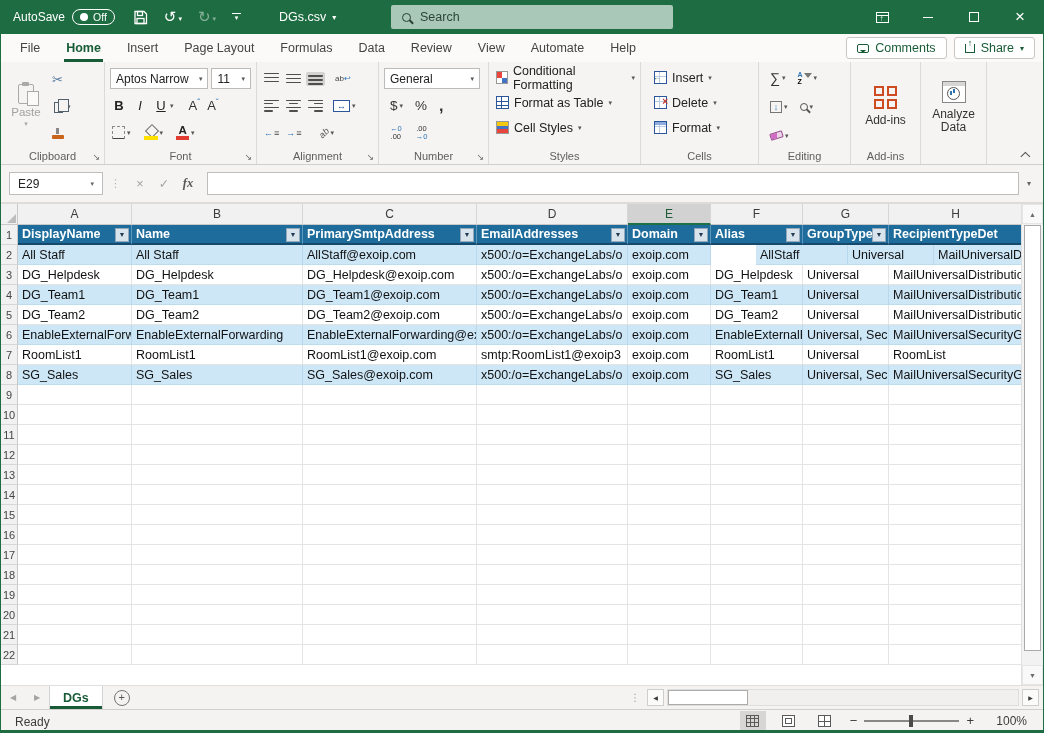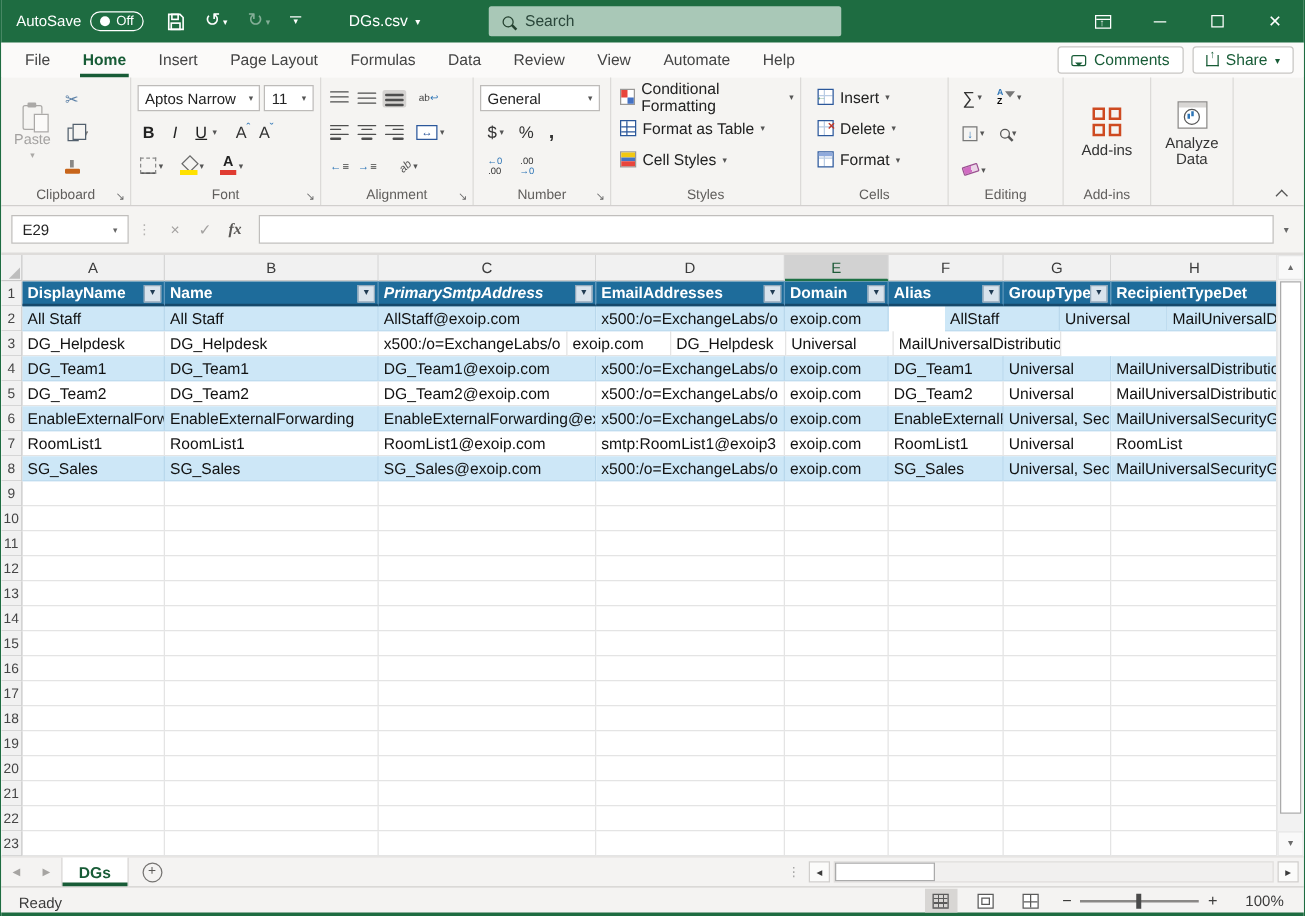--- a/index.html
+++ b/index.html
@@ -641,21 +641,21 @@
           <div class="grow">
             <span class="rowhead">1</span>
             <div class="cell thead" style="width: 114px;">
               <span>DisplayName</span>
               <span class="filterbtn">▼</span>
             </div>
             <div class="cell thead" style="width: 171px;">
               <span>Name</span>
               <span class="filterbtn">▼</span>
             </div>
-            <div class="cell thead" style="width: 174px; font-style: italic;">
+            <div class="cell thead" style="width: 174px;">
               <span>PrimarySmtpAddress</span>
               <span class="filterbtn">▼</span>
             </div>
             <div class="cell thead" style="width: 151px;">
               <span>EmailAddresses</span>
               <span class="filterbtn">▼</span>
             </div>
             <div class="cell thead" style="width: 83px;">
               <span>Domain</span>
               <span class="filterbtn">▼</span>
@@ -680,20 +680,21 @@
             <div class="cell data band" style="width: 151px;">x500:/o=ExchangeLabs/o</div>
             <div class="cell data band" style="width: 83px;">exoip.com</div>
             <div class="cell data band" style="width: 92px; margin-left: 45px;">AllStaff</div>
             <div class="cell data band" style="width: 86px;">Universal</div>
             <div class="cell data band" style="width: 134px;">MailUniversalDistributionGroup</div>
           </div>
           <div class="grow">
             <span class="rowhead">3</span>
             <div class="cell data" style="width: 114px;">DG_Helpdesk</div>
             <div class="cell data" style="width: 171px;">DG_Helpdesk</div>
+            <div class="cell data" style="width: 174px;">DG_Helpdesk@exoip.com</div>
             <div class="cell data" style="width: 151px;">x500:/o=ExchangeLabs/o</div>
             <div class="cell data" style="width: 83px;">exoip.com</div>
             <div class="cell data" style="width: 92px;">DG_Helpdesk</div>
             <div class="cell data" style="width: 86px;">Universal</div>
             <div class="cell data" style="width: 134px;">MailUniversalDistributionGroup</div>
           </div>
           <div class="grow">
             <span class="rowhead">4</span>
             <div class="cell data band" style="width: 114px;">DG_Team1</div>
             <div class="cell data band" style="width: 171px;">DG_Team1</div>
@@ -895,31 +896,20 @@
             <span class="rowhead">22</span>
             <div class="cell empty" style="width: 114px;"></div>
             <div class="cell empty" style="width: 171px;"></div>
             <div class="cell empty" style="width: 174px;"></div>
             <div class="cell empty" style="width: 151px;"></div>
             <div class="cell empty" style="width: 83px;"></div>
             <div class="cell empty" style="width: 92px;"></div>
             <div class="cell empty" style="width: 86px;"></div>
             <div class="cell empty" style="width: 134px;"></div>
           </div>
-          <div class="grow">
-            <span class="rowhead">23</span>
-            <div class="cell empty" style="width: 114px;"></div>
-            <div class="cell empty" style="width: 171px;"></div>
-            <div class="cell empty" style="width: 174px;"></div>
-            <div class="cell empty" style="width: 151px;"></div>
-            <div class="cell empty" style="width: 83px;"></div>
-            <div class="cell empty" style="width: 92px;"></div>
-            <div class="cell empty" style="width: 86px;"></div>
-            <div class="cell empty" style="width: 134px;"></div>
-          </div>
         </div>
     </div>
     <div class="vscroll">
       <span class="varrow">
           <span>▲</span>
         </span>
       <span class="vtrack">
           <span class="vthumb" style="display:block"></span>
         </span>
       <span class="varrow">

